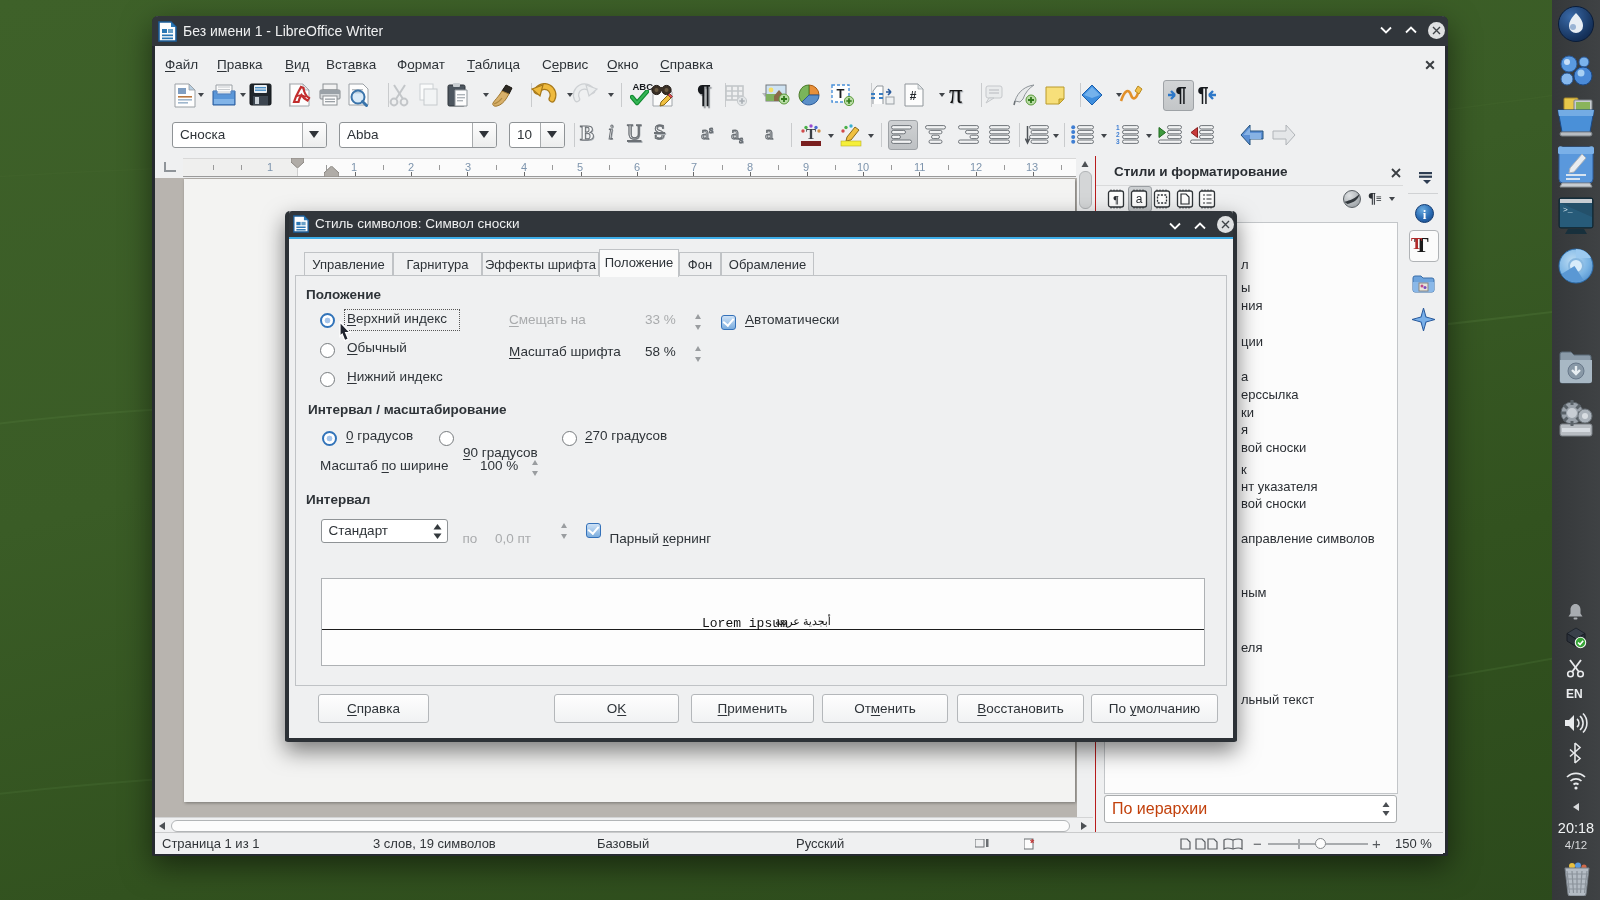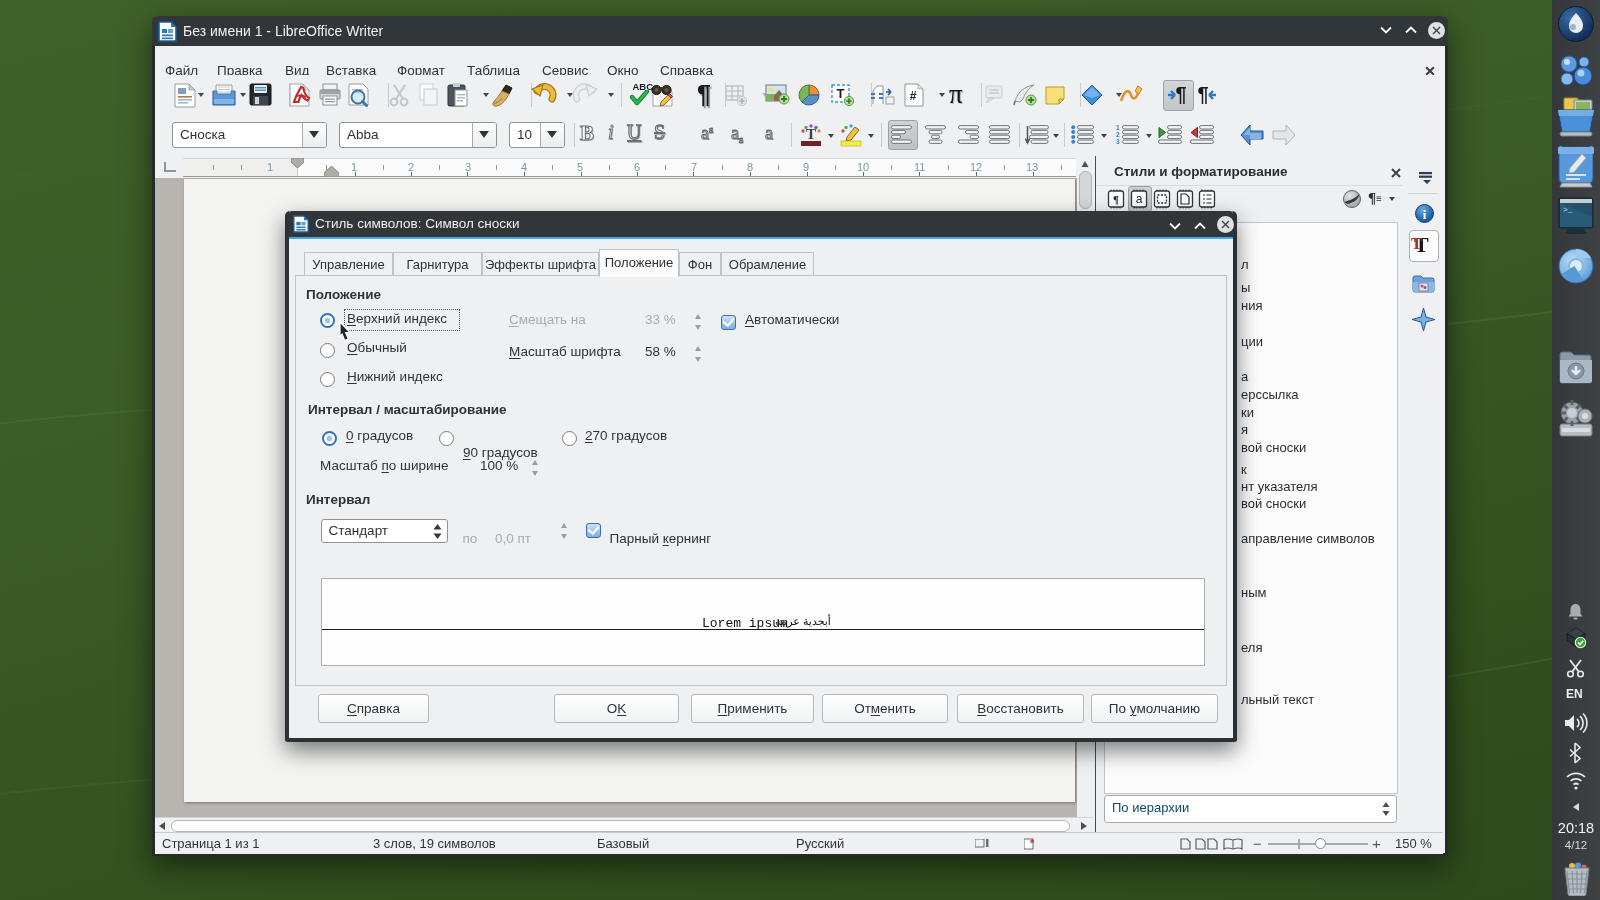--- a/index.html
+++ b/index.html
@@ -7,21 +7,21 @@
   #desk{position:absolute;left:0;top:0;width:1600px;height:900px;
     background:linear-gradient(165deg,#3e6129 0%,#3a5c26 40%,#32521f 70%,#2c4a1c 100%);}
   #panel{position:absolute;left:1552px;top:0;width:48px;height:900px;
     background:linear-gradient(90deg,#35383a,#3f4244);}
   #win{position:absolute;left:152px;top:16px;width:1296px;height:840px;box-sizing:border-box;
     background:#eff0f1;border:3px solid #262b30;border-top:none;border-radius:6px 6px 2px 2px;
     box-shadow:0 10px 30px rgba(0,0,0,.5);}
   .titlebar{position:absolute;left:152px;top:16px;width:1296px;height:30px;
     background:#31363b;border-radius:6px 6px 0 0;}
   .ttxt{position:absolute;color:#eff0f1;font-size:14px;line-height:30px;}
-  .menubar{position:absolute;left:155px;top:56px;width:1288px;height:29px;background:#eff0f1;}
+  .menubar{position:absolute;left:155px;top:50px;width:1288px;height:29px;background:#eff0f1;}
   .mi{position:absolute;top:0;height:29px;line-height:29px;font-size:13.5px;color:#2e3338;}
   .mi u{text-decoration:underline;text-underline-offset:2px;text-decoration-thickness:1px;}
   .tb1{position:absolute;left:155px;top:75px;width:1288px;height:40px;background:#eff0f1;}
   .tb2{position:absolute;left:155px;top:115px;width:1288px;height:41px;background:#eff0f1;}
   .tsep{position:absolute;width:1px;height:24px;background:#c9cbcd;}
   .lt3d{position:absolute;color:#f8f9fa;-webkit-text-stroke:1px #6b7075;
     text-shadow:1px 1px 0 #abb0b5;font-family:"Liberation Serif",serif;}
   .dd{position:absolute;width:0;height:0;border-left:3.5px solid transparent;
     border-right:3.5px solid transparent;border-top:4.5px solid #41454a;}
   .ico{position:absolute;}
@@ -49,21 +49,21 @@
   .vthumb{position:absolute;left:2px;top:14px;width:11px;height:36px;background:#d4d6d7;
     border:1px solid #b2b5b7;border-radius:6px;}
   .hsb{position:absolute;left:155px;top:817px;width:938px;height:15px;background:#eff0f1;border-top:1px solid #d3d4d5;}
   .hthumb{position:absolute;left:16px;top:2px;width:897px;height:10px;background:#fcfcfc;
     border:1px solid #b2b5b7;border-radius:6px;}
   
   .sidep{position:absolute;left:1095px;top:156px;width:308px;height:676px;background:#eff0f1;border-left:1px solid #b91c1c;}
   .slist{position:absolute;left:8px;top:66px;width:292px;height:570px;background:#fcfcfc;border:1px solid #c3c6c9;}
   .sitem{position:absolute;left:0px;font-size:13px;color:#2a2e33;white-space:nowrap;}
   .scombo{position:absolute;left:8px;top:639px;width:291px;height:26px;background:#fff;
-    border:1px solid #a9acae;border-radius:3px;font-size:13px;color:#0c4a6e;}
+    border:1px solid #a9acae;border-radius:3px;font-size:16px;color:#c2410c;}
   .tabstrip{position:absolute;left:1403px;top:156px;width:40px;height:676px;background:#eff0f1;}
   
   .status{position:absolute;left:155px;top:832px;width:1288px;height:21px;background:#eff0f1;
     border-top:1px solid #cacbcc;font-size:13px;color:#303438;}
   .st{position:absolute;top:0;line-height:21px;white-space:nowrap;}
   
   #dlg{position:absolute;left:285px;top:211px;width:952px;height:531px;
     background:#eff0f1;border:4px solid #2c3136;border-top:none;border-radius:5px 5px 3px 3px;
     box-shadow:0 9px 22px rgba(0,0,0,.5);box-sizing:border-box;}
   .dtitle{position:absolute;left:0;top:0;width:944px;height:26px;background:#31363b;border-radius:3px 3px 0 0;}

